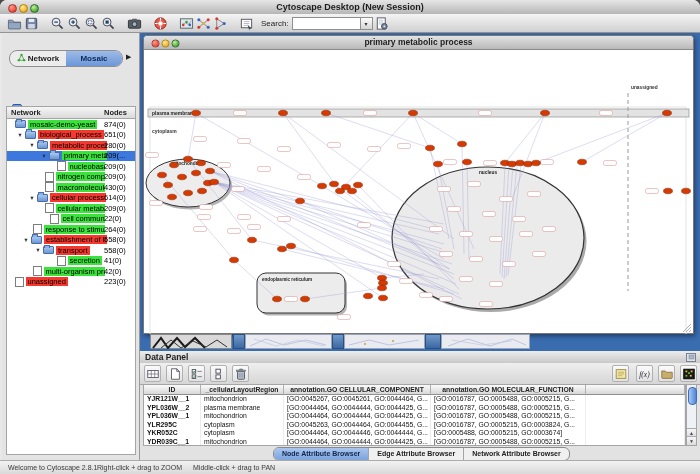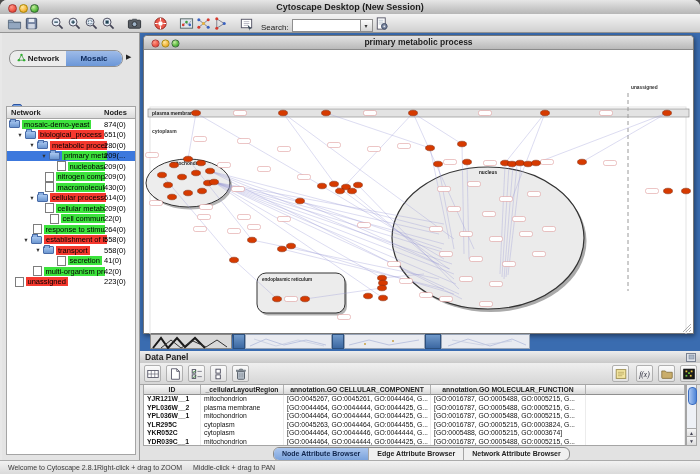--- a/index.html
+++ b/index.html
@@ -7,21 +7,21 @@
   #app{position:absolute;inset:0;background:#e8e8e8;border-radius:7px 7px 0 0;overflow:hidden;}
   .abs{position:absolute;}
   
   #titlebar{left:0;top:0;width:700px;height:14px;background:linear-gradient(#e6e6e6,#b6b6b6);border-bottom:1px solid #8a8a8a;}
   .tl{position:absolute;top:3.5px;width:7px;height:7px;border-radius:50%;}
   .tl.red{left:8px;background:radial-gradient(circle at 35% 30%,#ff9a8a,#ee5544 60%,#c03020);border:.5px solid #a33;}
   .tl.yel{left:19px;background:radial-gradient(circle at 35% 30%,#ffe9a0,#f5b63a 60%,#c78a1c);border:.5px solid #a80;}
   .tl.grn{left:30px;background:radial-gradient(circle at 35% 30%,#c6f0a0,#57b93c 60%,#2e8a1e);border:.5px solid #363;}
   .wtitle{position:absolute;left:0;right:0;top:0;height:14px;line-height:14px;text-align:center;font-size:9px;font-weight:bold;color:#1d1d1d;}
   
-  #toolbar{left:0;top:14px;width:700px;height:19px;background:linear-gradient(#f4f4f4,#d0d0d0);border-bottom:1px solid #949494;display:flex;align-items:flex-end;padding-left:6px;box-sizing:border-box;}
+  #toolbar{left:0;top:14px;width:700px;height:19px;background:linear-gradient(#f4f4f4,#d0d0d0);border-bottom:1px solid #949494;display:flex;align-items:center;padding-left:6px;box-sizing:border-box;}
   .icon-btn{width:17px;height:17px;display:inline-flex;align-items:center;justify-content:center;flex:none;}
   .icon-btn svg{width:15px;height:15px;}
   .tb-gap{width:9px;flex:none;}
   .search-label{font-size:8px;color:#222;margin:0 3px 0 6px;}
   .search-combo{display:flex;height:13px;flex:none;}
   .search-input{width:68px;height:13px;border:1px solid #8f8f8f;border-right:none;background:#fff;font-size:8px;padding:0 2px;box-sizing:border-box;outline:none;font-family:"Liberation Sans",sans-serif;}
   .combo-btn{width:13px;height:13px;border:1px solid #8f8f8f;background:linear-gradient(#fdfdfd,#d4d4d4);font-size:6px;color:#333;display:flex;align-items:center;justify-content:center;box-sizing:border-box;}
   
   #control-panel{left:2px;top:33px;width:138px;height:427px;background:#e4e4e4;border-right:1px solid #9a9a9a;box-sizing:border-box;}
   .panel-header{position:absolute;left:0;top:0;width:100%;height:13px;background:linear-gradient(#ededed,#c9c9c9);border-bottom:1px solid #a5a5a5;font-size:8.5px;font-weight:bold;color:#222;line-height:13px;padding-left:5px;box-sizing:border-box;}
@@ -230,21 +230,21 @@
     <div id="cp-tab-arrow">▶</div>
     <div class="chkrow">
       <span class="chk">✓</span>
       <span class="chklabel">Select nodes</span>
     </div>
     <div id="tree-header">
       <span class="h1">Network</span>
       <span class="h2">Nodes</span>
     </div>
     <div id="tree-box">
-        <div class="trow" style="padding-left: 2px; align-items: center;">
+        <div class="trow" style="padding-left: 8px; align-items: center;">
           <span class="ficon"></span>
           <span class="tlabel green" style="max-width: 75px;">mosaic-demo-yeast</span>
           <span class="tcount">874(0)</span>
         </div>
         <div class="trow" style="padding-left: 8px;">
           <span class="tarrow">▼</span>
           <span class="ficon"></span>
           <span class="tlabel red" style="max-width: 65px;">biological_process</span>
           <span class="tcount">651(0)</span>
         </div>

